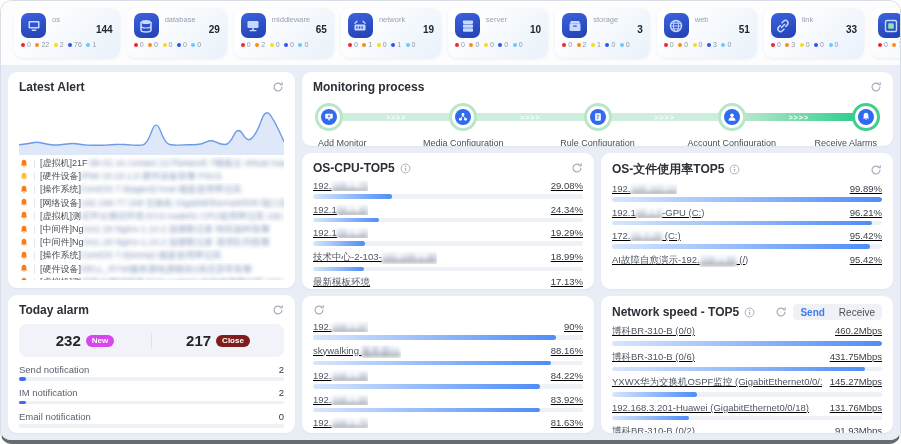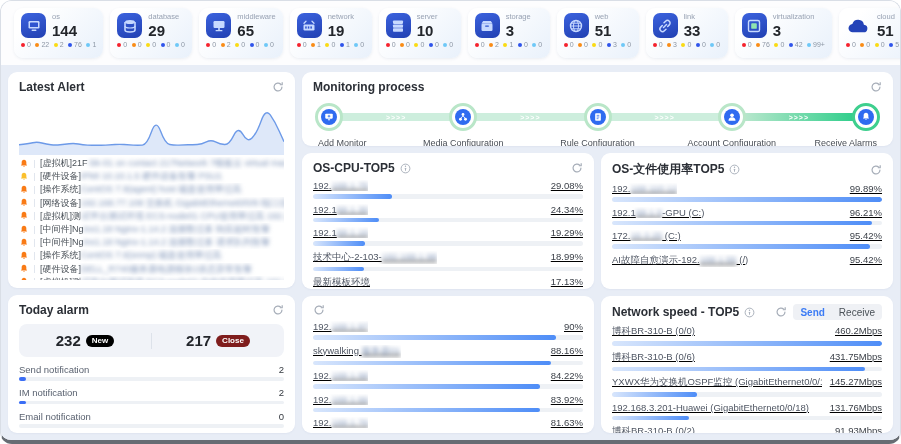--- a/index.html
+++ b/index.html
@@ -11,21 +11,21 @@
   .stat-card { flex:0 0 82px; height:50px; border-radius:9px; padding:5px 7px 4px;
                background:linear-gradient(135deg,#ffffff 20%,#e9f1fb); box-shadow:0 1px 3px rgba(100,120,160,.12); }
   .stat-card .top { display:flex; align-items:center; gap:6px; }
   .stat-icon { width:25px; height:25px; border-radius:7px; background:linear-gradient(160deg,#3c63de,#2140b2);
                display:flex; align-items:center; justify-content:center; flex:none; }
   .stat-icon.bare { background:transparent; }
   .stat-icon svg { width:16px; height:16px; }
   .stat-icon.bare svg { width:22px; height:22px; }
   .stat-txt { line-height:1; min-width:0; }
   .stat-label { font-size:7.5px; color:#98a2b3; margin-bottom:2px; white-space:nowrap; }
-  .stat-value { font-size:15px; font-weight:700; color:#23262b; }
+  .stat-value { font-size:10px; font-weight:700; color:#23262b;margin-left:44px; }
   .stat-counts { display:flex; gap:4.5px; margin-top:3px; }
   .stat-counts .c { display:flex; align-items:center; gap:2px; font-size:7px; color:#8d97a5; white-space:nowrap; }
   .dot { width:4px; height:4px; border-radius:50%; flex:none; }
   
   .main { height:375px; background:#e8edf6; padding:7px; display:flex; gap:7px; }
   .col-left { width:287px; flex:none; display:flex; flex-direction:column; gap:7px; }
   .col-right { flex:1; min-width:0; display:flex; flex-direction:column; gap:7px; }
   .panel { background:#fff; border-radius:9px; padding:8px 11px; box-shadow:0 1px 2px rgba(90,110,150,.06); overflow:hidden; }
   .phead { display:flex; align-items:center; justify-content:space-between; }
   .phead .tl { display:flex; align-items:center; gap:5px; }
@@ -40,21 +40,21 @@
   .alert-item { display:flex; align-items:center; gap:5px; height:13.2px; font-size:9px; color:#4a5158; white-space:nowrap; overflow:hidden; }
   .alert-item svg { width:10px; height:10px; flex:none; }
   .alert-sep { width:1px; height:8px; background:#e1e6ee; flex:none; }
   .blur { color:#7f94b8; filter:blur(2.2px); }
   
   .panel-today { height:138px; flex:none; }
   .sum { display:flex; align-items:center; background:#f1f3f8; border-radius:8px; height:33px; margin-top:7px; }
   .sum-half { flex:1; display:flex; align-items:center; justify-content:center; gap:5px; }
   .sum-num { font-size:15px; font-weight:700; color:#23262b; }
   .badge { font-size:8px; color:#fff; border-radius:9px; padding:1.5px 6px; font-weight:700; }
-  .badge.new { background:#000000; }
+  .badge.new { background:#d946ef; }
   .badge.close { background:#7f1d1d; }
   .sum-div { width:1px; height:16px; background:#dde2ea; }
   .noti-row { margin-top:6.5px; }
   .noti-line { display:flex; justify-content:space-between; font-size:9.5px; color:#5a6270; }
   .noti-line .v { color:#33383f; }
   .noti-bar { height:3.5px; background:#eef1f5; border-radius:2px; margin-top:2.5px; position:relative; }
   .noti-fill { position:absolute; left:0; top:0; height:100%; border-radius:2px; background:#3b6ef5; }
   
   .panel-process { height:74px; flex:none; }
   .proc-track { display:flex; align-items:center; margin-top:9px; padding:0 2px; }

